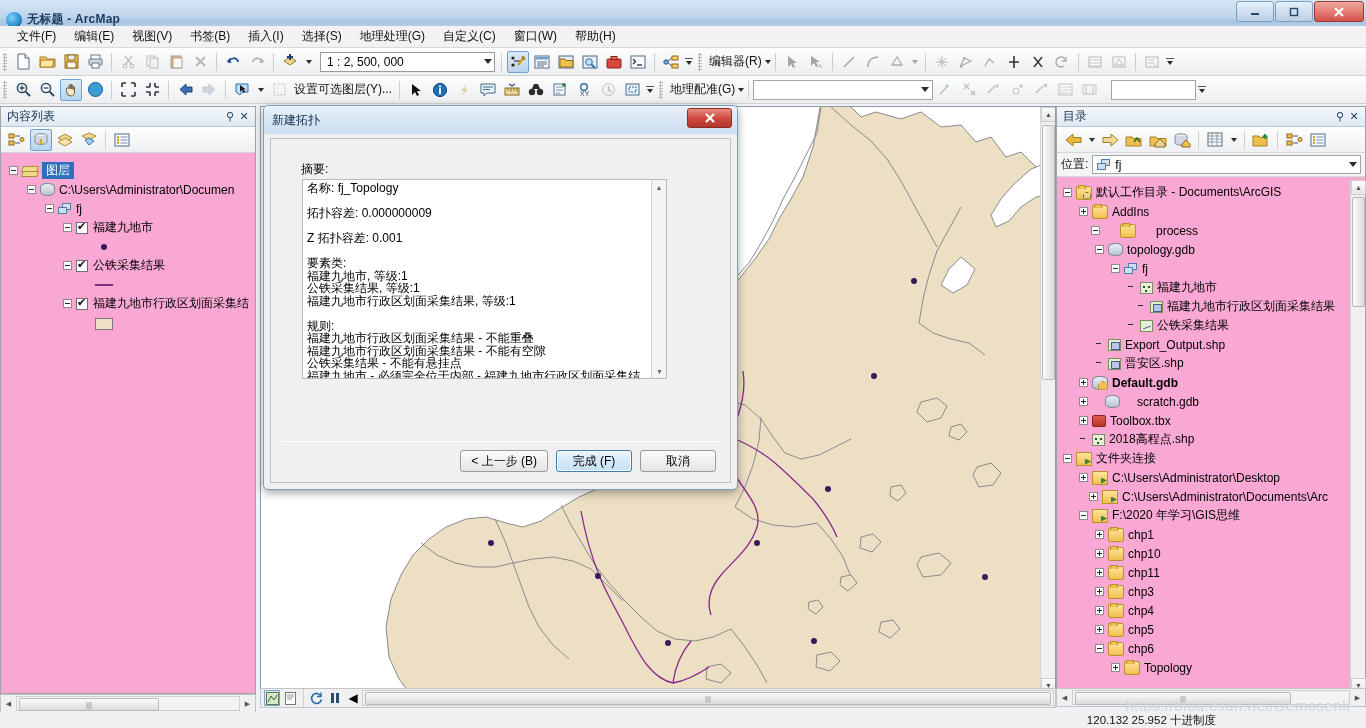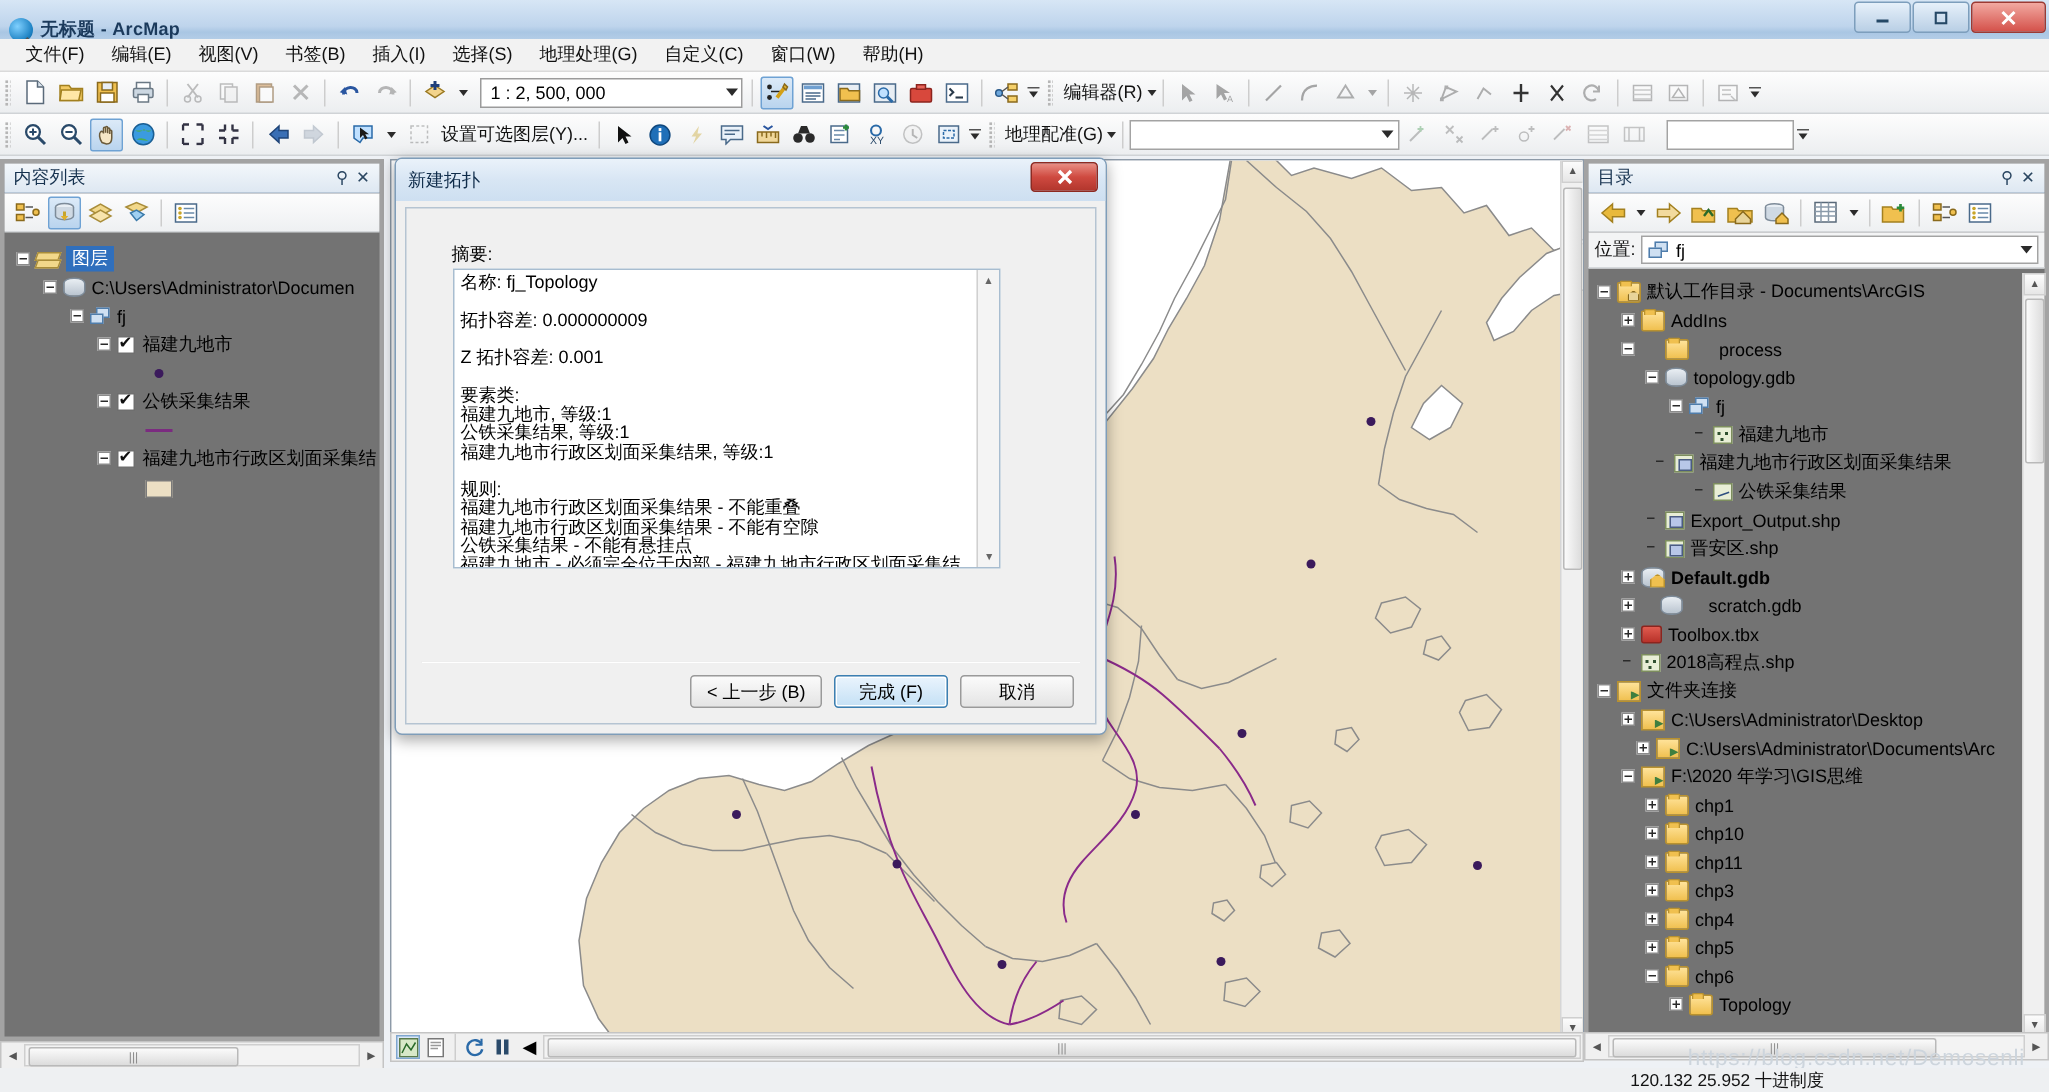--- a/index.html
+++ b/index.html
@@ -98,22 +98,22 @@
   }
   .caret { width:0;height:0;border-left:4px solid transparent;border-right:4px solid transparent;border-top:5px solid #2b2b2b; }
   .caret.sm { border-left-width:3px;border-right-width:3px;border-top-width:4px; }
   .tlabel { font-size: 12px; color: #111; padding: 0 3px; white-space: nowrap; }
   .ovf { width: 12px; display:flex; flex-direction:column; align-items:center; justify-content:center; height:22px;}
   .ovf .bar { width:8px;height:1px;background:#555;margin-bottom:2px;}
 
   
   .panel {
     position: absolute;
-    background: #737373;
-    border: 3px solid #a3a3a3;
+    background: #f9a8d4;
+    border: 1px solid #a3a3a3;
   }
   .panel-head {
     height: 20px; background: linear-gradient(to bottom,#f3f7fb,#dee8f2);
     border-bottom: 1px solid #b9c8d8;
     display: flex; align-items: center; padding: 0 4px 0 6px;
     font-size: 12px; color: #16324f;
   }
   .panel-head .ttl { flex: 1; }
   .pin, .xclose { width:14px;height:14px;display:flex;align-items:center;justify-content:center;color:#2a4661;font-size:11px;}
   .panel-tb {
@@ -1079,21 +1079,21 @@
           <div class="ic ic-folder">
             <span style="position:absolute;right:0;bottom:0;width:8px;height:7px;background:#e8d49a;border:1px solid #8a6a1c;clip-path:polygon(50% 0,100% 45%,100% 100%,0 100%,0 45%);"></span>
           </div>
           <span class="">默认工作目录 - Documents\ArcGIS</span>
         </div>
         <div class="trow" style="padding-left: 22px;">
           <div class="exp plus"></div>
           <div class="ic ic-folder"></div>
           <span class="">AddIns</span>
         </div>
-        <div class="trow" style="padding-left: 22px; gap: 16px;">
+        <div class="trow" style="padding-left: 34px; gap: 16px;">
           <div class="exp"></div>
           <div class="ic ic-folder"></div>
           <span class="">process</span>
         </div>
         <div class="trow" style="padding-left: 38px;">
           <div class="exp"></div>
           <div class="ic ic-gdb"></div>
           <span class="">topology.gdb</span>
         </div>
         <div class="trow" style="padding-left: 54px;">
@@ -1102,21 +1102,21 @@
             <span class="r1"></span>
             <span class="r2"></span>
           </div>
           <span class="">fj</span>
         </div>
         <div class="trow" style="padding-left: 70px;">
           <div class="exp none"></div>
           <div class="ic ic-shp-pt"></div>
           <span class="">福建九地市</span>
         </div>
-        <div class="trow" style="padding-left: 44px;">
+        <div class="trow" style="padding-left: 80px;">
           <div class="exp none"></div>
           <div class="ic ic-shp-poly"></div>
           <span class="">福建九地市行政区划面采集结果</span>
         </div>
         <div class="trow" style="padding-left: 70px;">
           <div class="exp none"></div>
           <div class="ic ic-shp-line"></div>
           <span class="">公铁采集结果</span>
         </div>
         <div class="trow" style="padding-left: 38px;">

